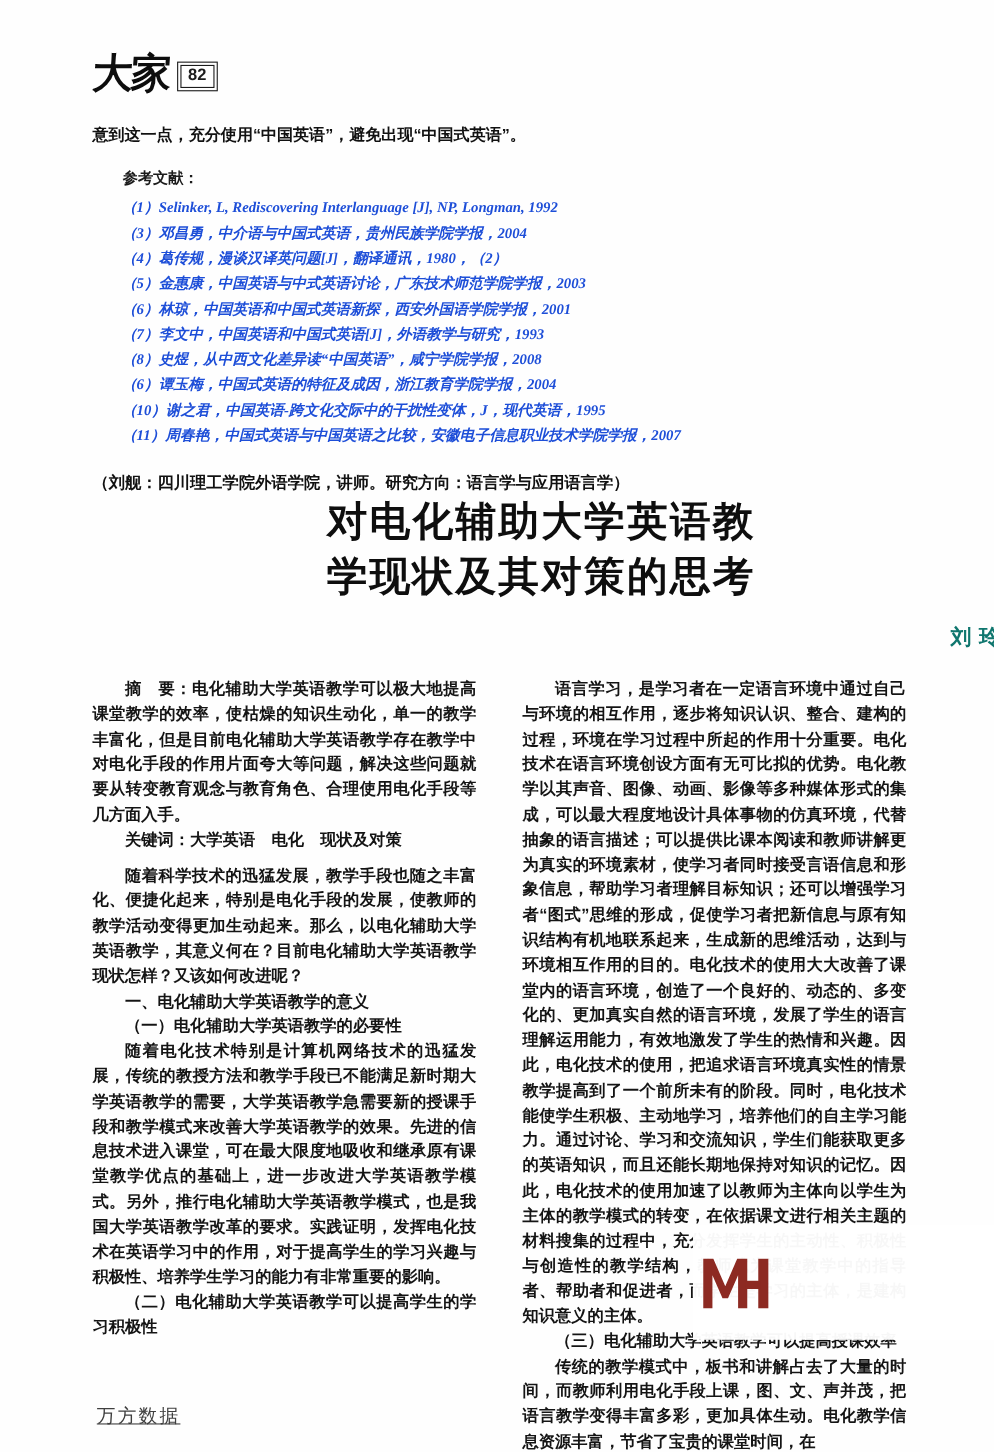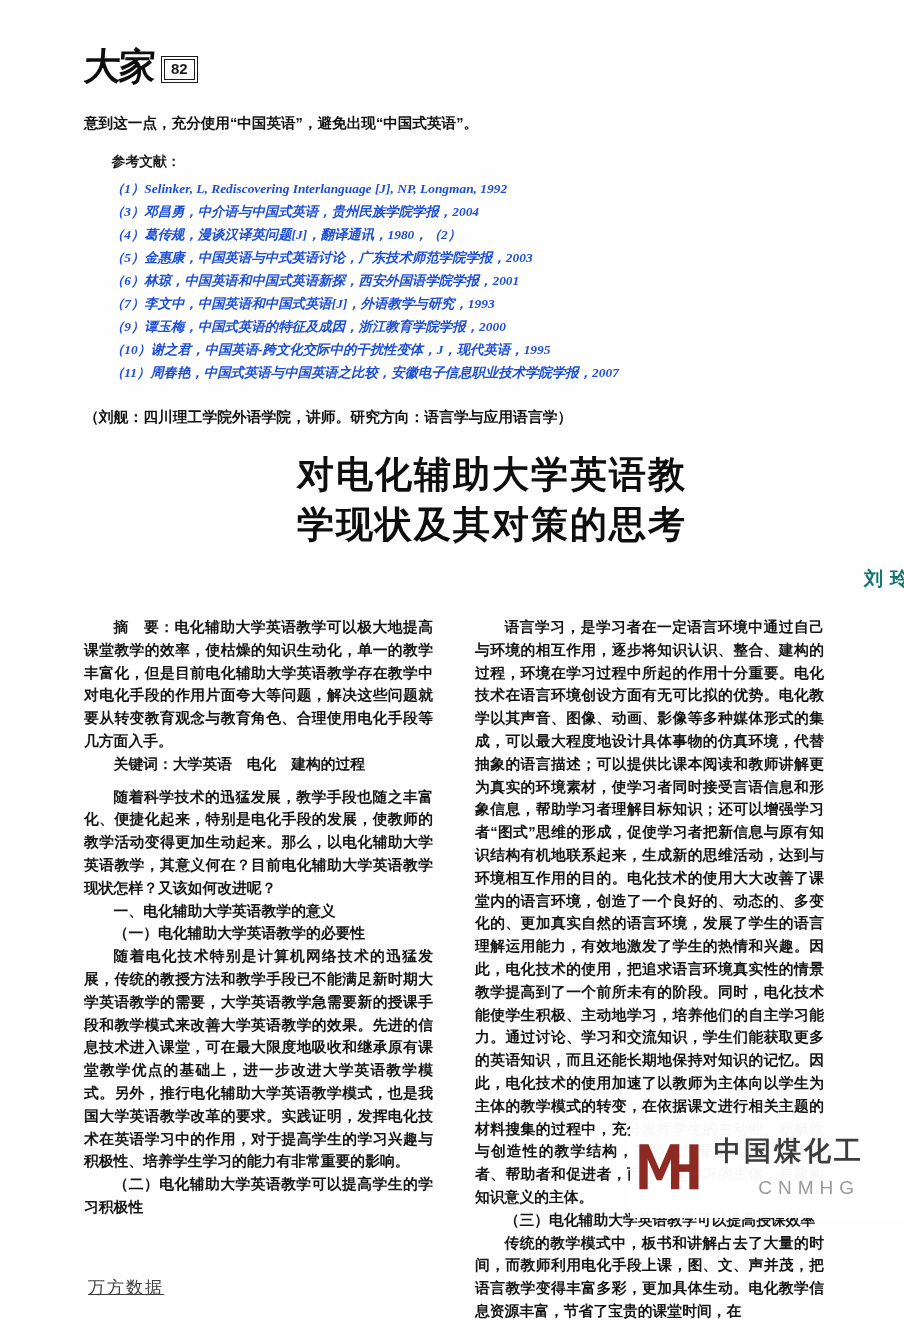--- a/index.html
+++ b/index.html
@@ -109,58 +109,55 @@
       <p class="lead">意到这一点，充分使用“中国英语”，避免出现“中国式英语”。</p>
       <p class="ref-heading">参考文献：</p>
       <p class="ref">（1）Selinker, L, Rediscovering Interlanguage [J], NP, Longman, 1992</p>
       <p class="ref">（3）邓昌勇，中介语与中国式英语，贵州民族学院学报，2004</p>
       <p class="ref">（4）葛传规，漫谈汉译英问题[J]，翻译通讯，1980，（2）</p>
       <p class="ref">（5）金惠康，中国英语与中式英语讨论，广东技术师范学院学报，2003</p>
       <p class="ref">（6）林琼，中国英语和中国式英语新探，西安外国语学院学报，2001</p>
     </div>
     <div class="col">
       <p class="ref">（7）李文中，中国英语和中国式英语[J]，外语教学与研究，1993</p>
-      <p class="ref">（9）谭玉梅，中国式英语的特征及成因，浙江教育学院学报，2000</p>
+      <p class="ref">（8）史煜，从中西文化差异读“中国英语”，咸宁学院学报，2008</p>
+      <p class="ref">（6）谭玉梅，中国式英语的特征及成因，浙江教育学院学报，2004</p>
       <p class="ref">（10）谢之君，中国英语-跨文化交际中的干扰性变体，J，现代英语，1995</p>
       <p class="ref">（11）周春艳，中国式英语与中国英语之比较，安徽电子信息职业技术学院学报，2007</p>
       <p class="author-note">（刘舰：四川理工学院外语学院，讲师。研究方向：语言学与应用语言学）</p>
     </div>
   </div>
 
   <h1 class="title">
     <span>对电化辅助大学英语教</span><br>
     <span>学现状及其对策的思考</span>
   </h1>
 
   <div class="author">刘玲</div>
 
   <div class="article">
     <div class="col">
       <p class="abstract"><b>摘　要：</b><span>电化辅助大学英语教学可以极大地提高课堂教学的效率，使枯燥的知识生动化，单一的教学丰富化，但是目前电化辅助大学英语教学存在教学中对电化手段的作用片面夸大等问题，解决这些问题就要从转变教育观念与教育角色、合理使用电化手段等几方面入手。</span></p>
-      <p class="keywords"><b>关键词：</b><span>大学英语　电化　建构的过程</span></p>
+      <p class="keywords"><b>关键词：</b><span>大学英语　电化　现状及对策</span></p>
       <p class="para">随着科学技术的迅猛发展，教学手段也随之丰富化、便捷化起来，特别是电化手段的发展，使教师的教学活动变得更加生动起来。那么，以电化辅助大学英语教学，其意义何在？目前电化辅助大学英语教学现状怎样？又该如何改进呢？</p>
       <p class="h">一、电化辅助大学英语教学的意义</p>
       <p class="h">（一）电化辅助大学英语教学的必要性</p>
       <p class="para">随着电化技术特别是计算机网络技术的迅猛发展，传统的教授方法和教学手段已不能满足新时期大学英语教学的需要，大学英语教学急需要新的授课手段和教学模式来改善大学英语教学的效果。先进的信息技术进入课堂，可在最大限度地吸收和继承原有课堂教学优点的基础上，进一步改进大学英语教学模式。另外，推行电化辅助大学英语教学模式，也是我国大学英语教学改革的要求。实践证明，发挥电化技术在英语学习中的作用，对于提高学生的学习兴趣与积极性、培养学生学习的能力有非常重要的影响。</p>
       <p class="h">（二）电化辅助大学英语教学可以提高学生的学习积极性</p>
     </div>
     <div class="col">
       <p class="para">语言学习，是学习者在一定语言环境中通过自己与环境的相互作用，逐步将知识认识、整合、建构的过程，环境在学习过程中所起的作用十分重要。电化技术在语言环境创设方面有无可比拟的优势。电化教学以其声音、图像、动画、影像等多种媒体形式的集成，可以最大程度地设计具体事物的仿真环境，代替抽象的语言描述；可以提供比课本阅读和教师讲解更为真实的环境素材，使学习者同时接受言语信息和形象信息，帮助学习者理解目标知识；还可以增强学习者“图式”思维的形成，促使学习者把新信息与原有知识结构有机地联系起来，生成新的思维活动，达到与环境相互作用的目的。电化技术的使用大大改善了课堂内的语言环境，创造了一个良好的、动态的、多变化的、更加真实自然的语言环境，发展了学生的语言理解运用能力，有效地激发了学生的热情和兴趣。因此，电化技术的使用，把追求语言环境真实性的情景教学提高到了一个前所未有的阶段。同时，电化技术能使学生积极、主动地学习，培养他们的自主学习能力。通过讨论、学习和交流知识，学生们能获取更多的英语知识，而且还能长期地保持对知识的记忆。因此，电化技术的使用加速了以教师为主体向以学生为主体的教学模式的转变，在依据课文进行相关主题的材料搜集的过程中，充分发挥学生的主动性、积极性与创造性的教学结构，教师成为课堂教学中的指导者、帮助者和促进者，而学生是学习的主体，是建构知识意义的主体。</p>
       <p class="h">（三）电化辅助大学英语教学可以提高授课效率</p>
       <p class="para">传统的教学模式中，板书和讲解占去了大量的时间，而教师利用电化手段上课，图、文、声并茂，把语言教学变得丰富多彩，更加具体生动。电化教学信息资源丰富，节省了宝贵的课堂时间，在</p>
     </div>
   </div>
 
   <div class="watermark">
     <svg class="wm-logo" viewBox="0 0 84 64" aria-hidden="true">
       <path fill="#8d2a22" d="M4,60 V6 h11 l13,30 13,-30 h11 v54 h-10 V24 l-11,25 h-6 L14,24 v36 z"></path>
       <rect fill="#8d2a22" x="64" y="6" width="11" height="54"></rect>
       <rect fill="#8d2a22" x="50" y="30" width="16" height="9"></rect>
     </svg>
-    <div class="wm-textcol">
-      <div class="wm-cn">中国煤化工</div>
-      <div class="wm-en">CNMHG</div>
-    </div>
   </div>
 
   <div class="footer">万方数据</div>
 
 </div>
 
 </body></html>

